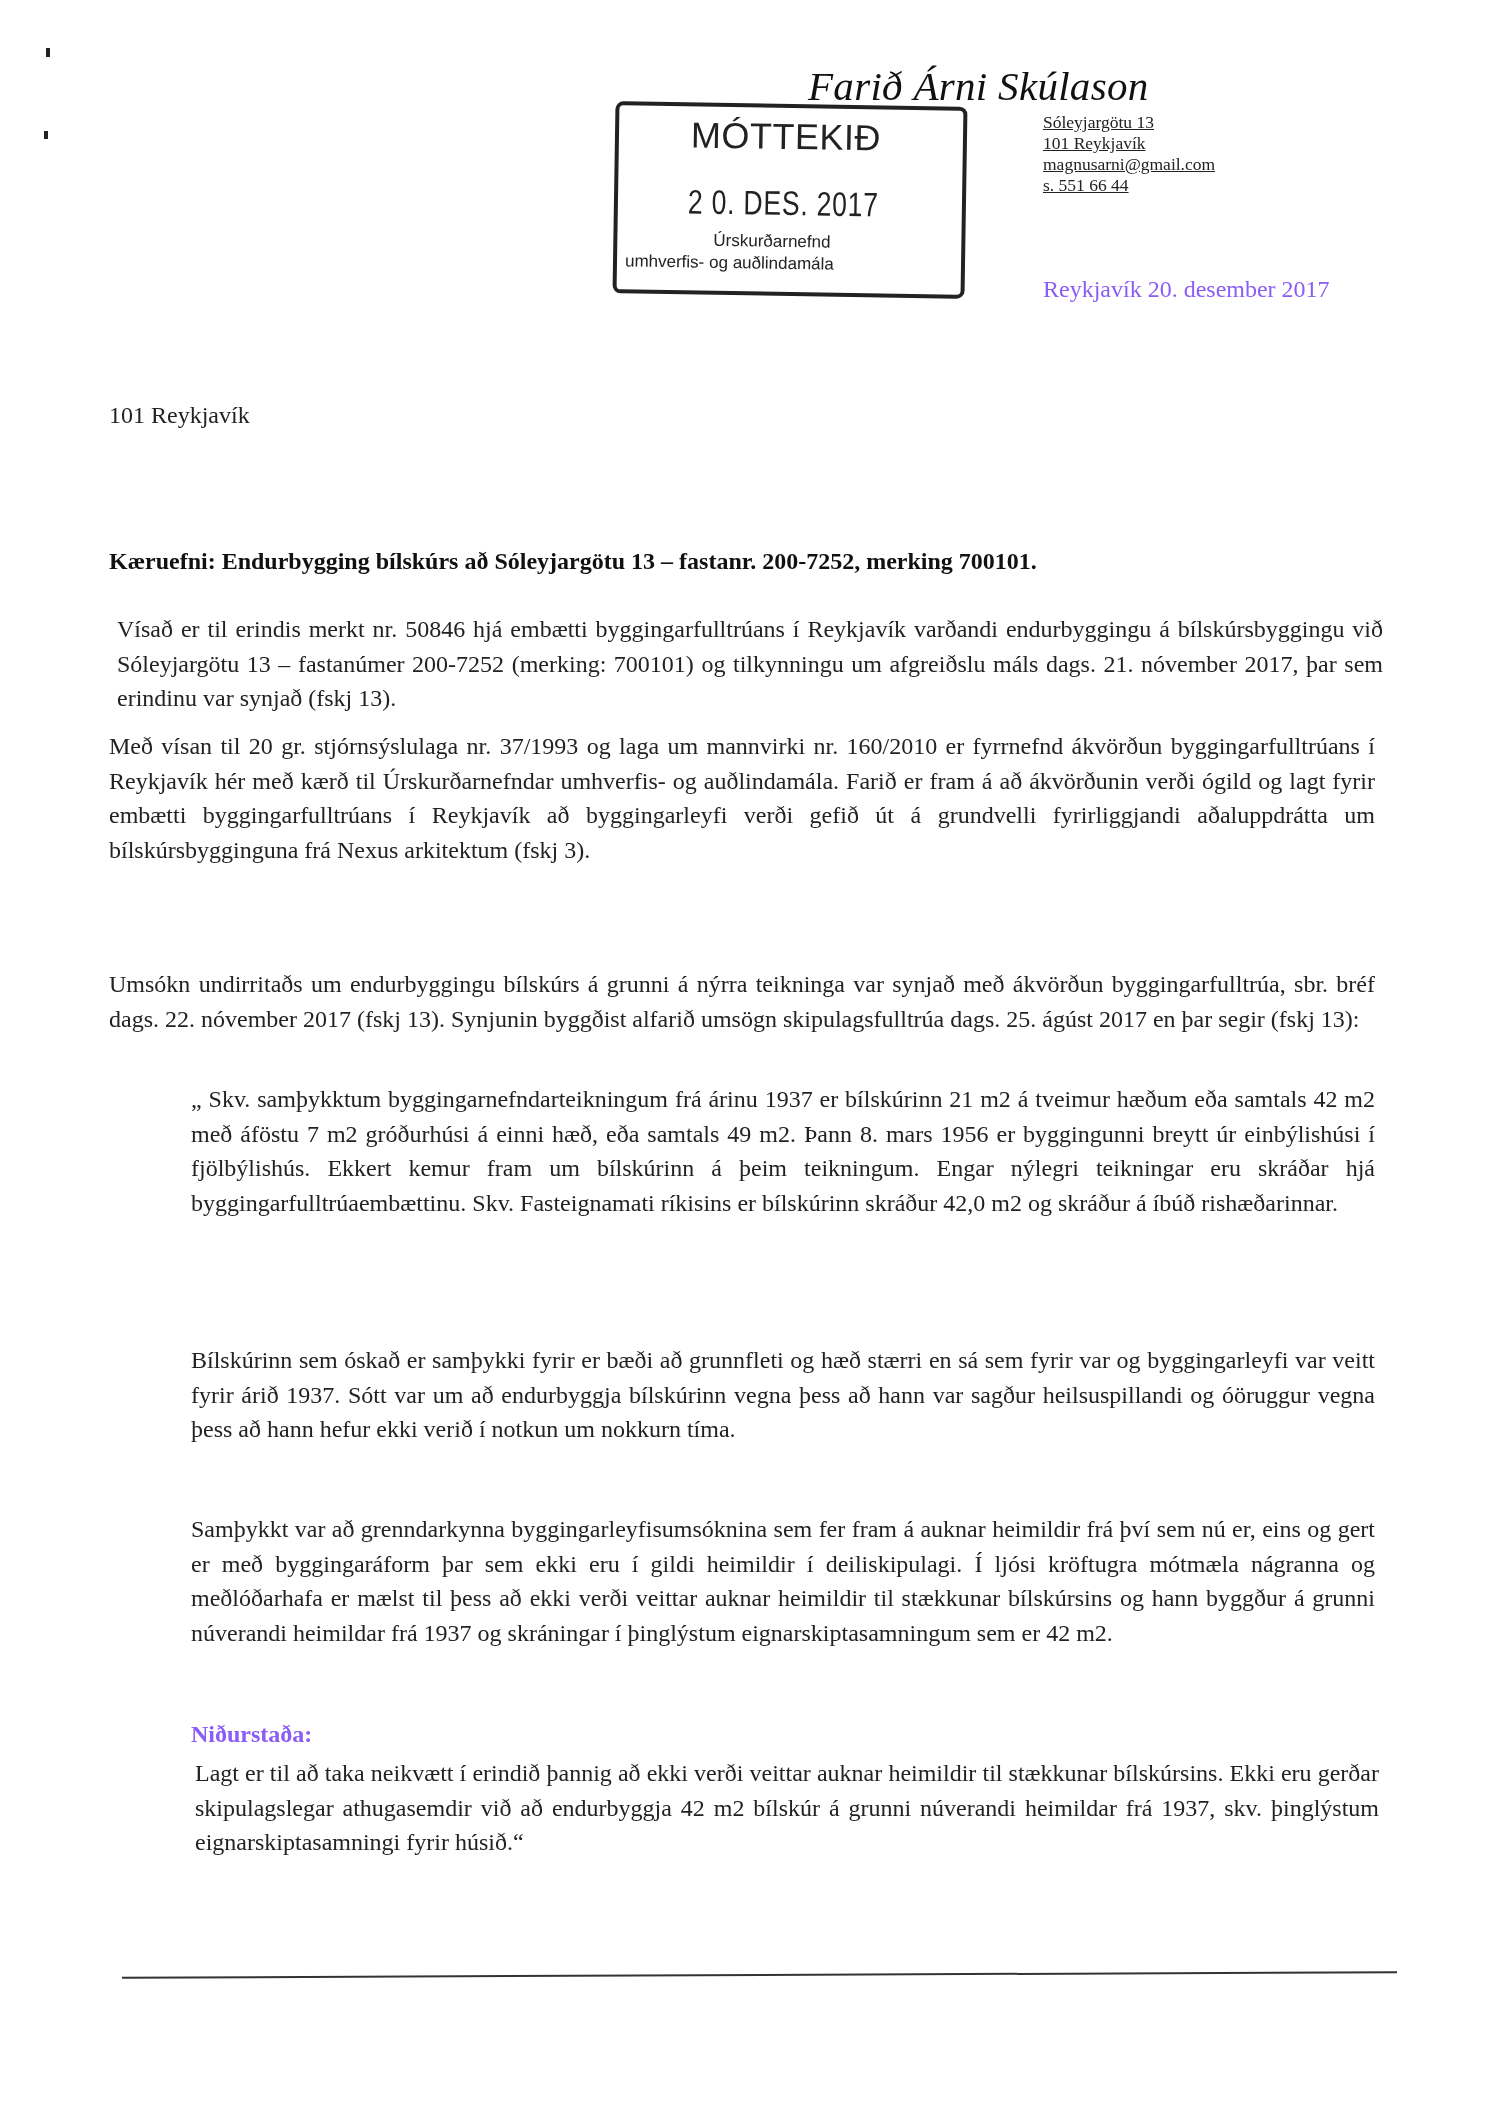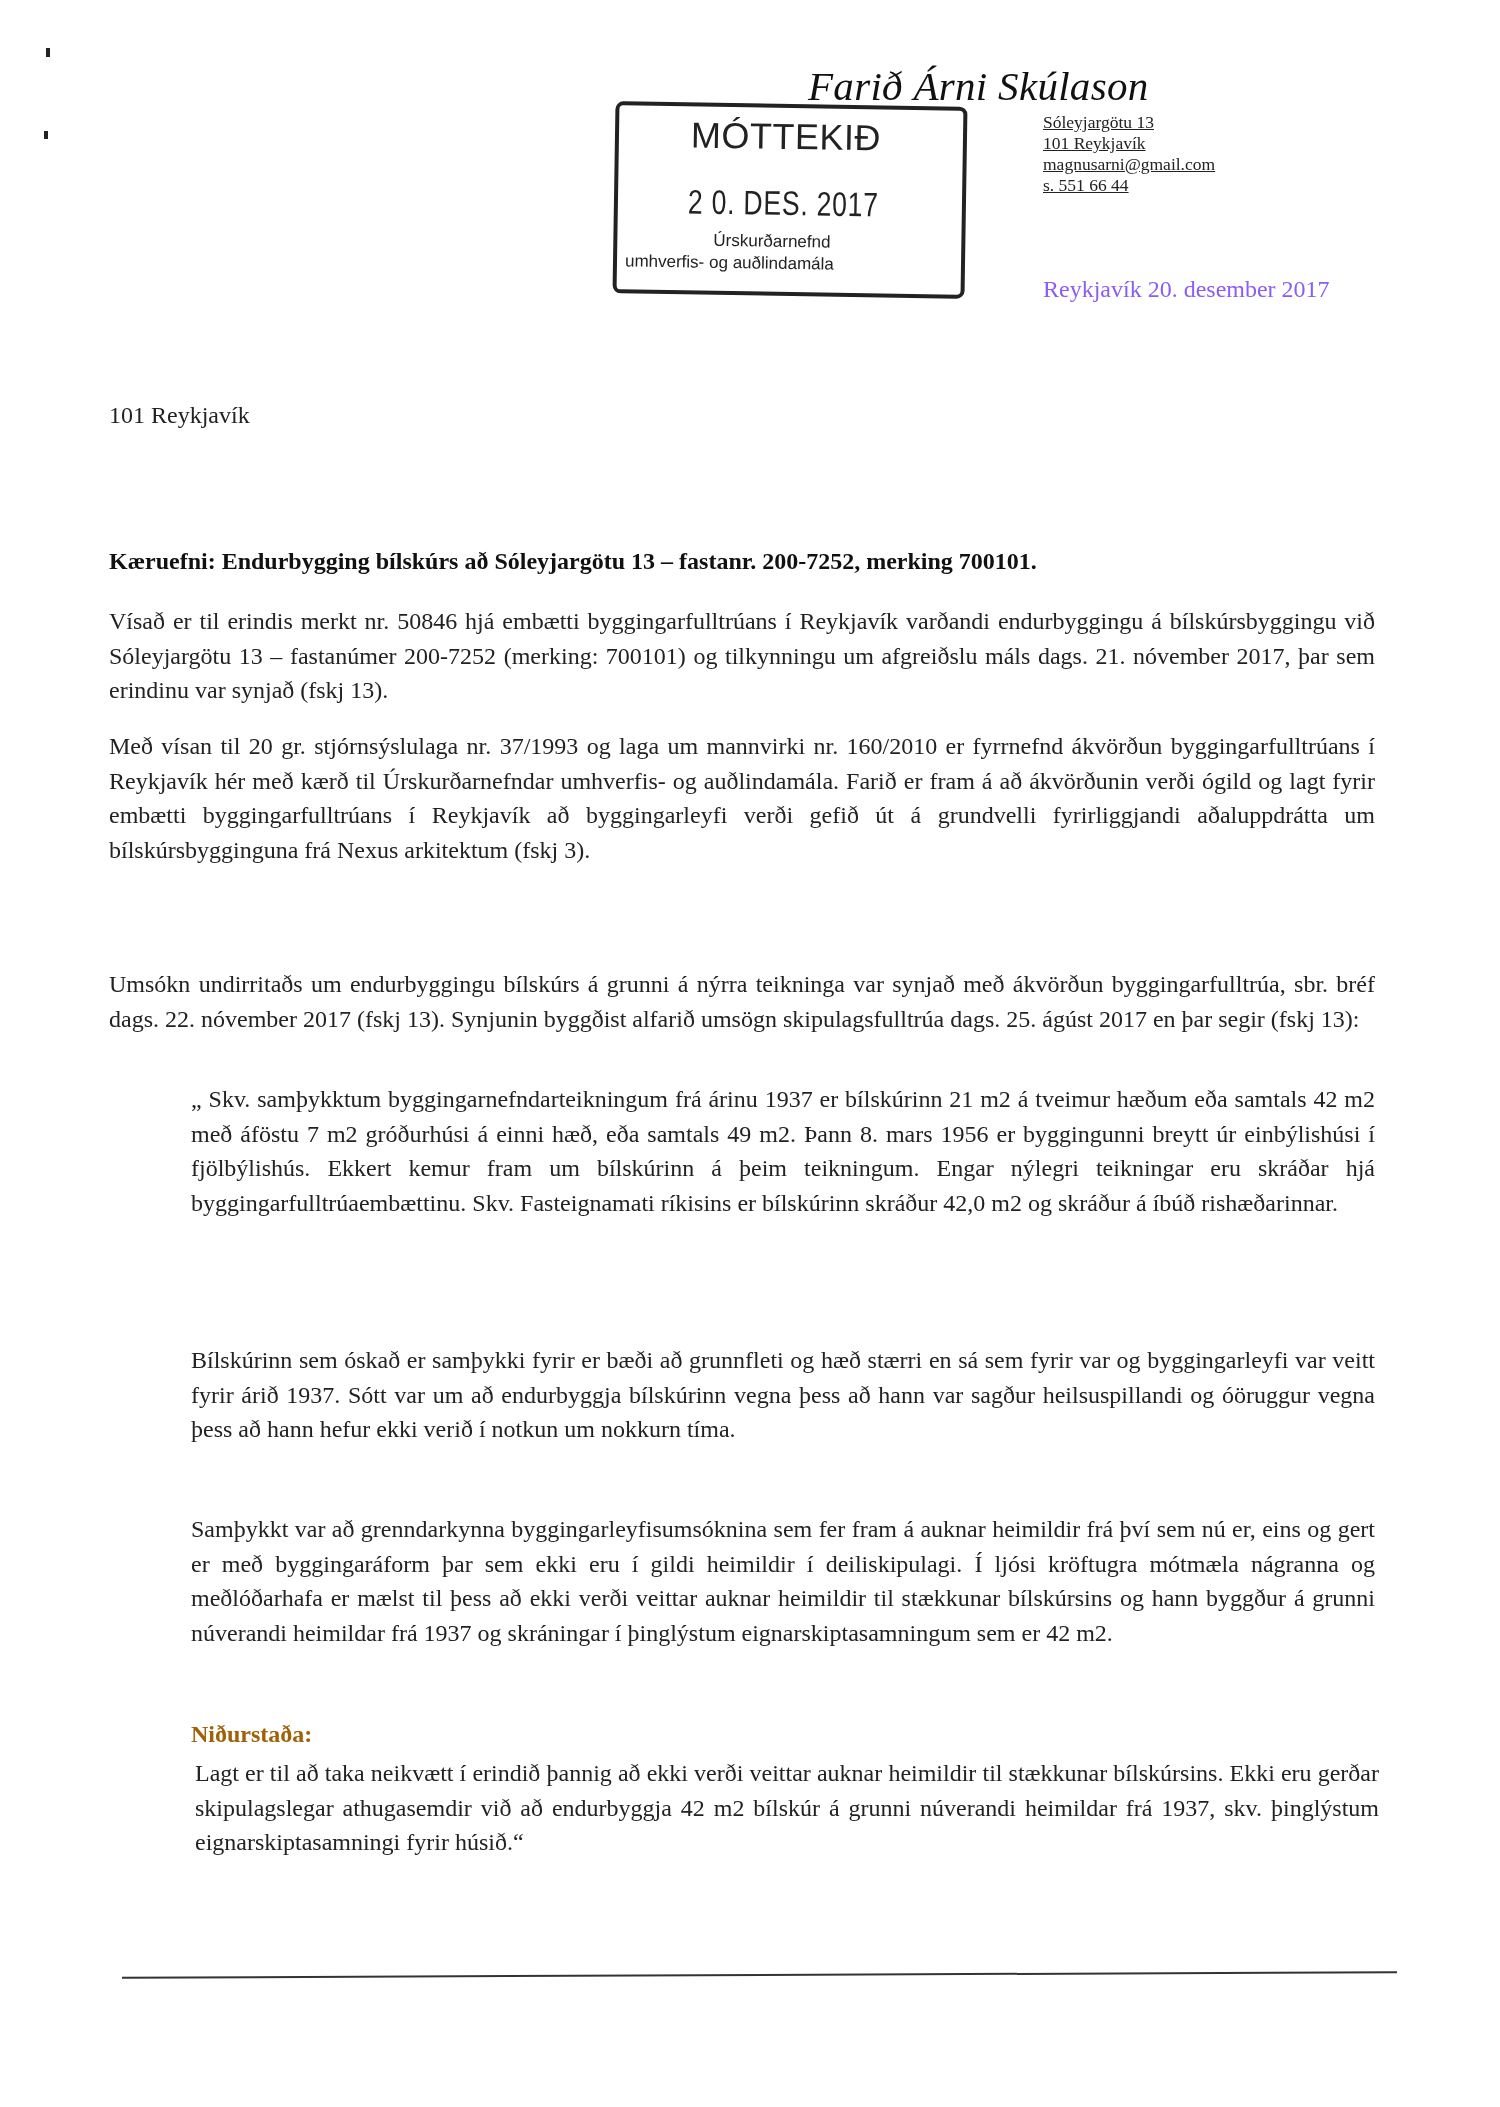--- a/index.html
+++ b/index.html
@@ -20,21 +20,21 @@
   .recipient { left: 109px; top: 398px; font-size: 24px; line-height: 34px; color: #222; }
   .subject { left: 109px; top: 532px; font-size: 24px; font-weight: bold; white-space: nowrap; color: #111; margin-top: 16px; }
   .para { position: absolute; font-size: 24px; line-height: 34.5px; text-align: justify; color: #222; }
   .p1 { left: 109px; top: 604px; width: 1266px; }
   .p2 { left: 109px; top: 729px; width: 1266px; }
   .p3 { left: 109px; top: 967px; width: 1266px; }
   .quote { left: 191px; width: 1184px; }
   .q1 { top: 1082px; }
   .q2 { top: 1343px; }
   .q3 { top: 1512px; }
-  .conclusion-heading { left: 191px; top: 1721px; font-size: 24px; font-weight: bold; color: #a16207; }
+  .conclusion-heading { left: 191px; top: 1721px; font-size: 24px; font-weight: bold; color: #8b5cf6; }
   .q4 { top: 1752px; }
   .footer-rule { left: 122px; top: 1974px; width: 1275px; height: 2px; background: #333; transform: rotate(-0.25deg); }
 </style>
 </head>
 <body>
 
 <div class="speck" style="left:46px; top:48px; width:4px; height:9px;"></div>
 <div class="speck" style="left:44px; top:131px; width:4px; height:8px;"></div>
 
 <div class="abs author">Farið Árni Skúlason</div>
@@ -52,21 +52,21 @@
   <div class="stamp-org1">Úrskurðarnefnd</div>
   <div class="stamp-org2">umhverfis- og auðlindamála</div>
 </div>
 
 <div class="abs recipient">
   <div>101 Reykjavík</div>
 </div>
 
 <div class="abs subject">Kæruefni: Endurbygging bílskúrs að Sóleyjargötu 13 – fastanr. 200-7252, merking 700101.</div>
 
-<p class="para p1" style="margin:0">Vísað er til erindis merkt nr. 50846 hjá embætti byggingarfulltrúans í Reykjavík varðandi endurbyggingu á bílskúrsbyggingu við Sóleyjargötu 13 – fastanúmer 200-7252 (merking: 700101) og tilkynningu um afgreiðslu máls dags. 21. nóvember 2017, þar sem erindinu var synjað (fskj 13).</p>
+<p class="para p1" style="margin:8px">Vísað er til erindis merkt nr. 50846 hjá embætti byggingarfulltrúans í Reykjavík varðandi endurbyggingu á bílskúrsbyggingu við Sóleyjargötu 13 – fastanúmer 200-7252 (merking: 700101) og tilkynningu um afgreiðslu máls dags. 21. nóvember 2017, þar sem erindinu var synjað (fskj 13).</p>
 <p class="para p2" style="margin:0">Með vísan til 20 gr. stjórnsýslulaga nr. 37/1993 og laga um mannvirki nr. 160/2010 er fyrrnefnd ákvörðun byggingarfulltrúans í Reykjavík hér með kærð til Úrskurðarnefndar umhverfis- og auðlindamála. Farið er fram á að ákvörðunin verði ógild og lagt fyrir embætti byggingarfulltrúans í Reykjavík að byggingarleyfi verði gefið út á grundvelli fyrirliggjandi aðaluppdrátta um bílskúrsbygginguna frá Nexus arkitektum (fskj 3).</p>
 <p class="para p3" style="margin:0">Umsókn undirritaðs um endurbyggingu bílskúrs á grunni á nýrra teikninga var synjað með ákvörðun byggingarfulltrúa, sbr. bréf dags. 22. nóvember 2017 (fskj 13). Synjunin byggðist alfarið umsögn skipulagsfulltrúa dags. 25. ágúst 2017 en þar segir (fskj 13):</p>
 
 <p class="para quote q1" style="margin:0">„ Skv. samþykktum byggingarnefndarteikningum frá árinu 1937 er bílskúrinn 21 m2 á tveimur hæðum eða samtals 42 m2 með áföstu 7 m2 gróðurhúsi á einni hæð, eða samtals 49 m2. Þann 8. mars 1956 er byggingunni breytt úr einbýlishúsi í fjölbýlishús. Ekkert kemur fram um bílskúrinn á þeim teikningum. Engar nýlegri teikningar eru skráðar hjá byggingarfulltrúaembættinu. Skv. Fasteignamati ríkisins er bílskúrinn skráður 42,0 m2 og skráður á íbúð rishæðarinnar.</p>
 <p class="para quote q2" style="margin:0">Bílskúrinn sem óskað er samþykki fyrir er bæði að grunnfleti og hæð stærri en sá sem fyrir var og byggingarleyfi var veitt fyrir árið 1937. Sótt var um að endurbyggja bílskúrinn vegna þess að hann var sagður heilsuspillandi og óöruggur vegna þess að hann hefur ekki verið í notkun um nokkurn tíma.</p>
 <p class="para quote q3" style="margin:0">Samþykkt var að grenndarkynna byggingarleyfisumsóknina sem fer fram á auknar heimildir frá því sem nú er, eins og gert er með byggingaráform þar sem ekki eru í gildi heimildir í deiliskipulagi. Í ljósi kröftugra mótmæla nágranna og meðlóðarhafa er mælst til þess að ekki verði veittar auknar heimildir til stækkunar bílskúrsins og hann byggður á grunni núverandi heimildar frá 1937 og skráningar í þinglýstum eignarskiptasamningum sem er 42 m2.</p>
 <div class="abs conclusion-heading">Niðurstaða:</div>
 <p class="para quote q4" style="margin:4px">Lagt er til að taka neikvætt í erindið þannig að ekki verði veittar auknar heimildir til stækkunar bílskúrsins. Ekki eru gerðar skipulagslegar athugasemdir við að endurbyggja 42 m2 bílskúr á grunni núverandi heimildar frá 1937, skv. þinglýstum eignarskiptasamningi fyrir húsið.“</p>
 
 <div class="abs footer-rule"></div>

